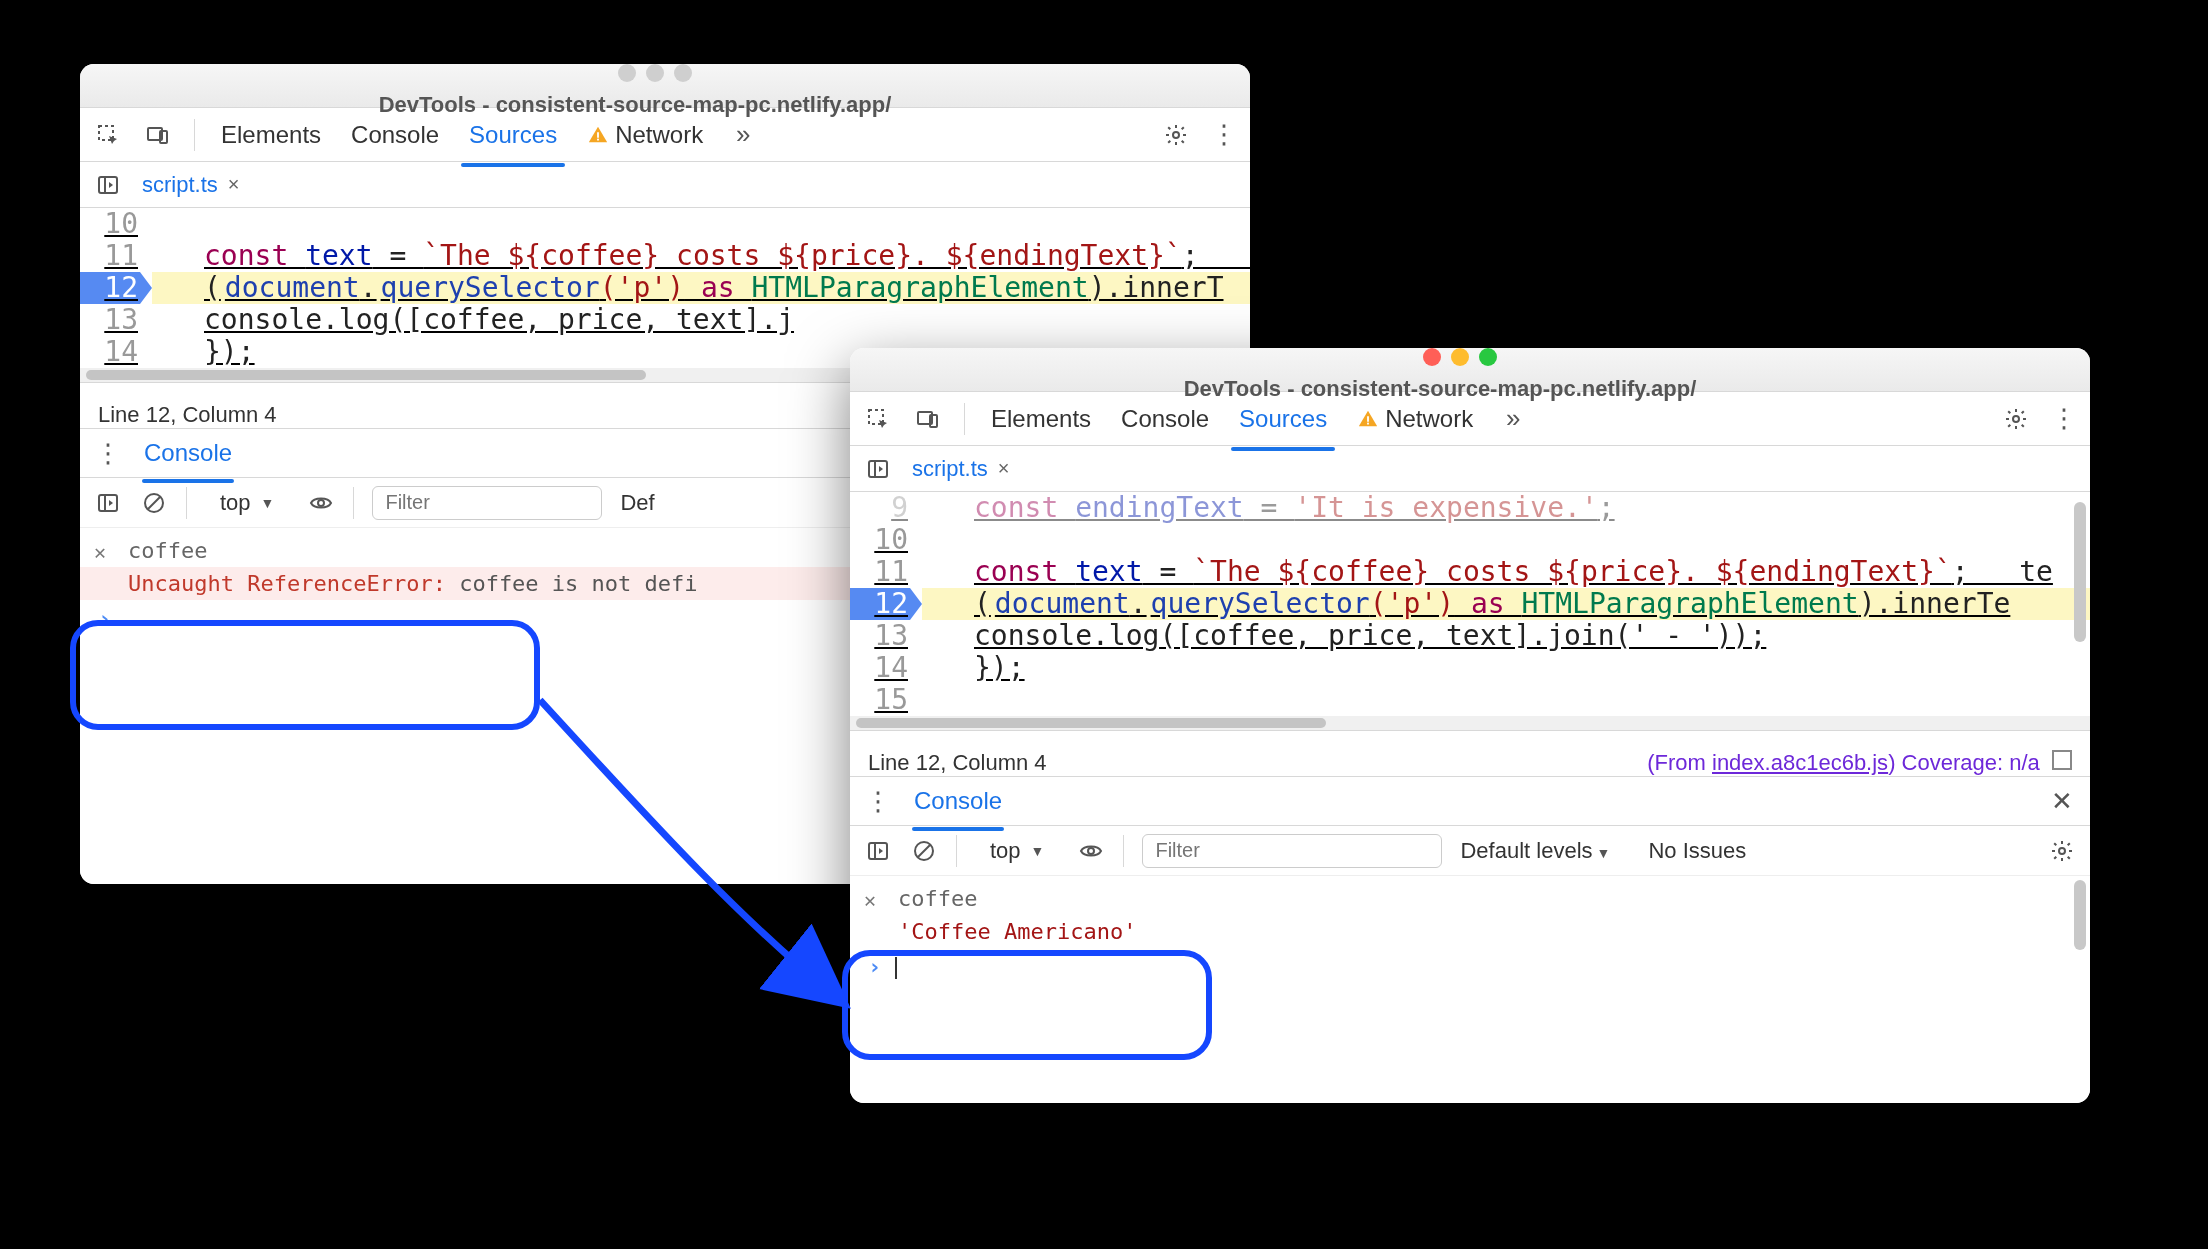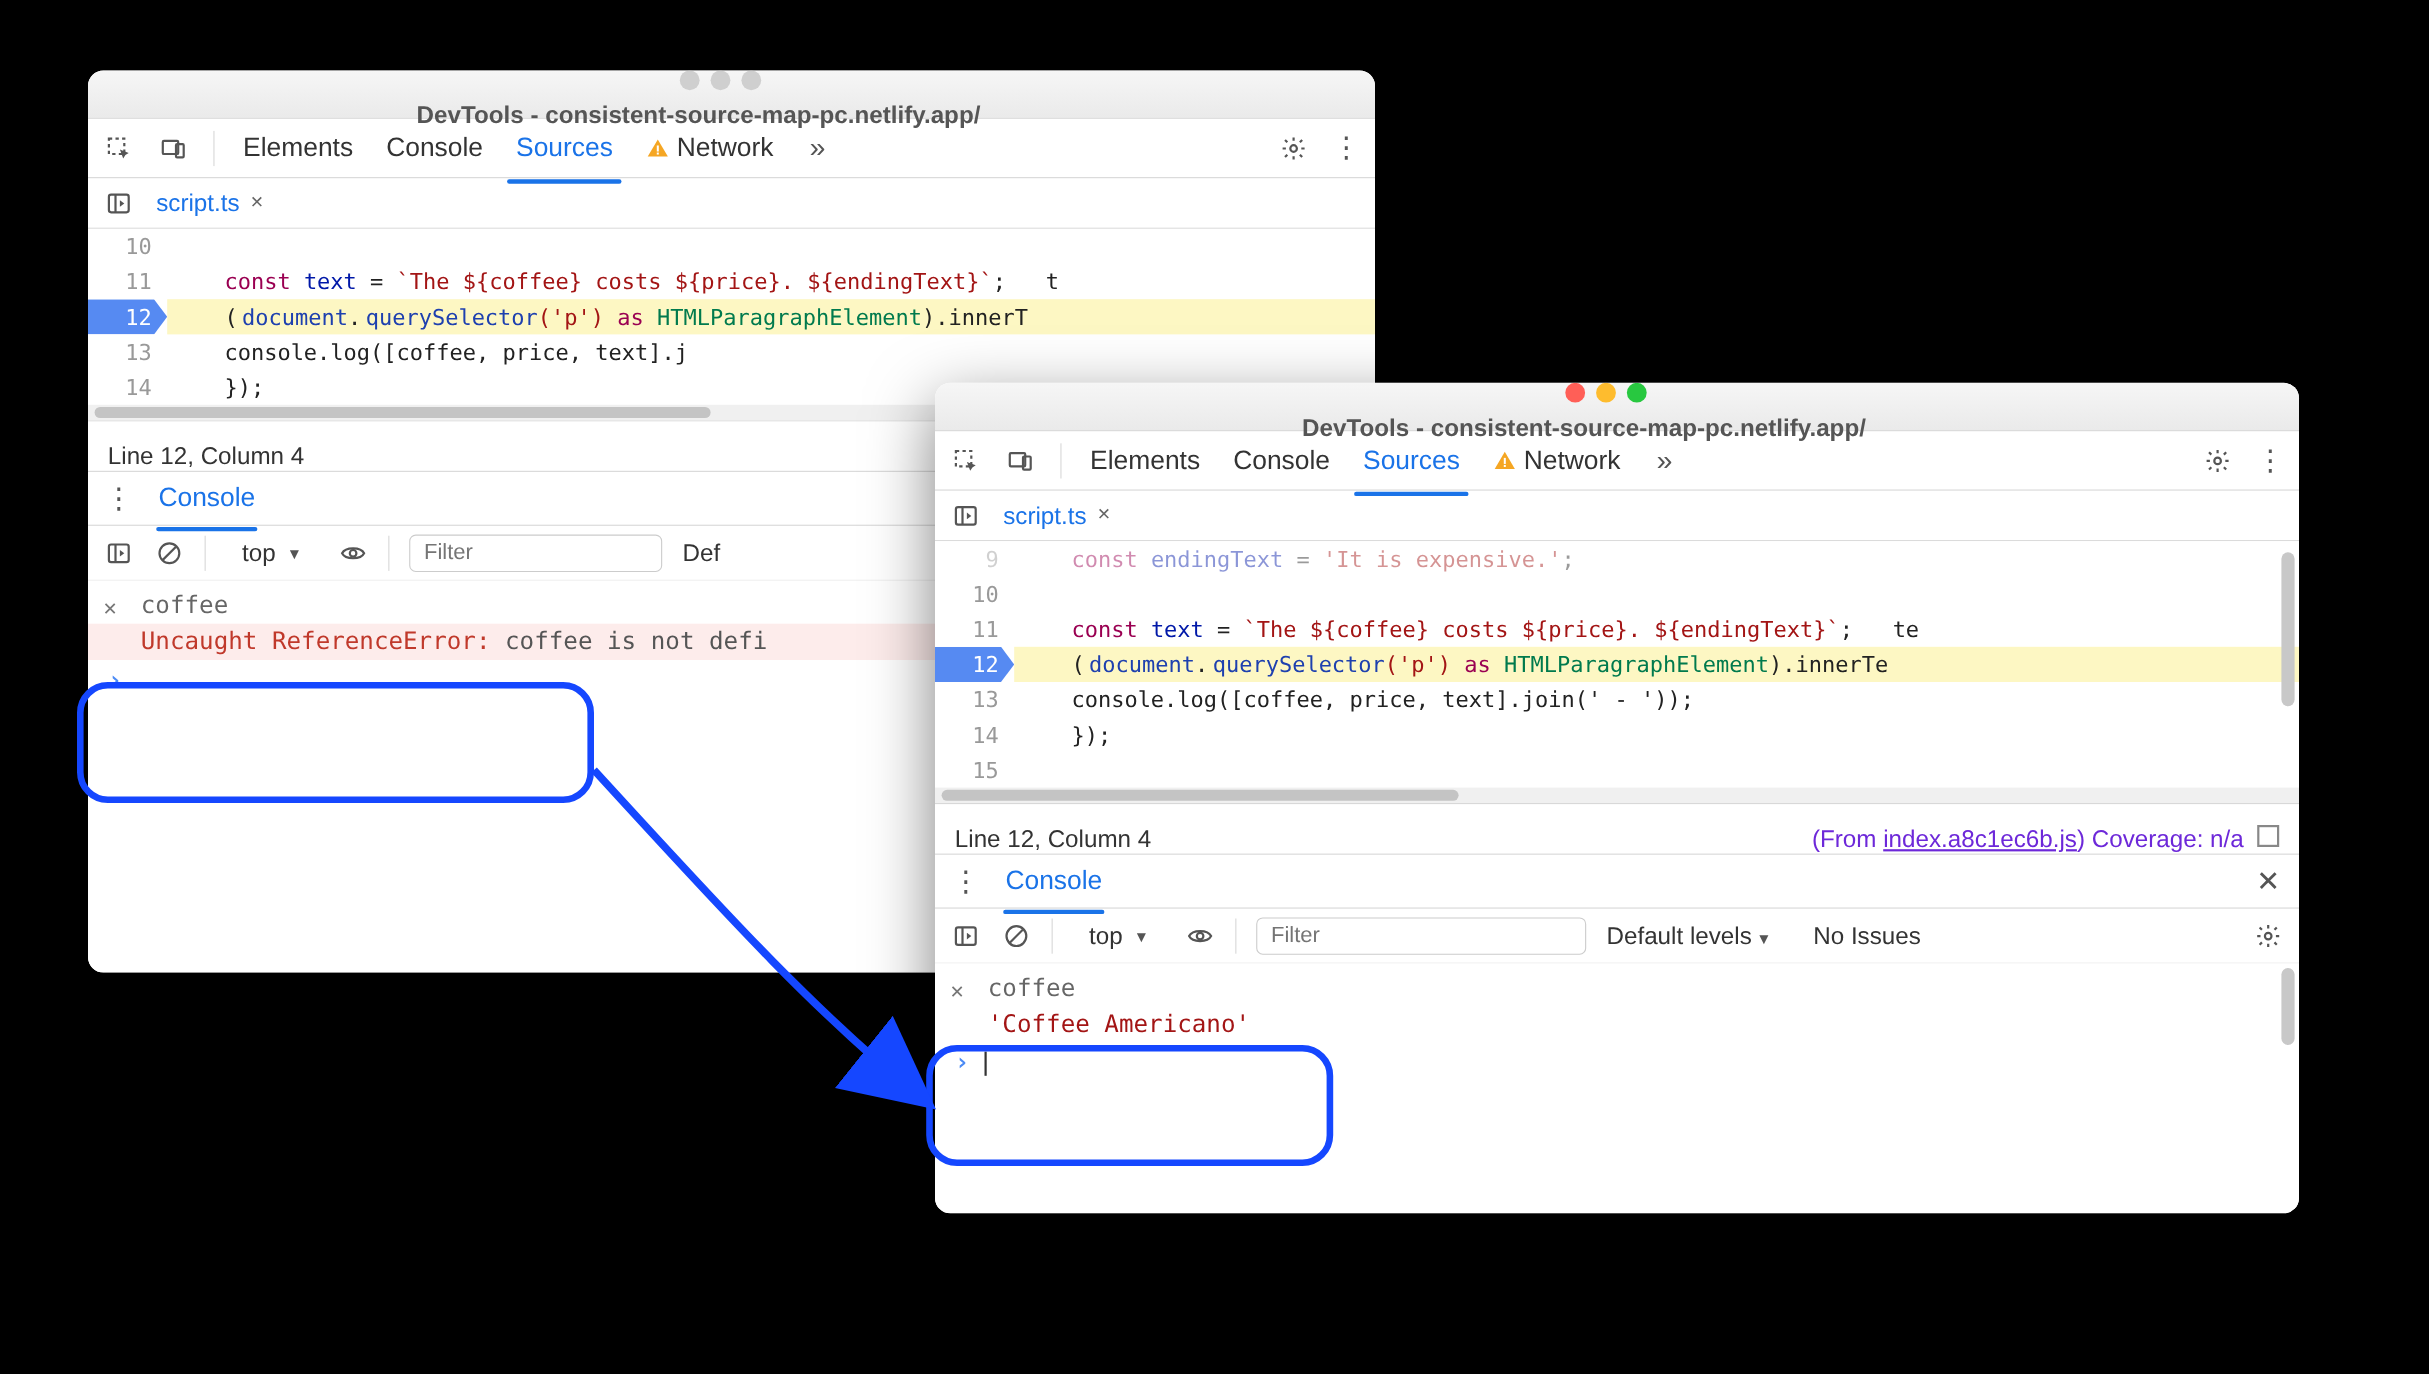--- a/index.html
+++ b/index.html
@@ -68,21 +68,21 @@
     border-bottom: 1px solid #d8d8d8;
     display:flex;
     align-items:center;
     padding:0 14px;
     gap:20px;
     font-size:22px;
     color:#474747;
   }
   .filetab { color:#1a73e8; display:flex; align-items:center; gap:10px; }
   .filetab .x { color:#666; font-size:20px; }
-  .code-area { background:#fff; font-family: Menlo, Consolas, monospace; font-size:20px; line-height:32px; position:relative; }
+  .code-area { background:#fff; font-family: Menlo, Consolas, monospace; font-size:28px; line-height:32px; position:relative;text-decoration:underline; }
   .code-row { display:flex; }
   .gutter { width:72px; text-align:right; color:#999; padding-right:14px; user-select:none; }
   .gutter.exec {
     background:#568af2; color:#fff; position:relative;
     clip-path: polygon(0 0, calc(100% - 12px) 0, 100% 50%, calc(100% - 12px) 100%, 0 100%);
   }
   .codecell { flex:1; padding-left:52px; white-space:pre; overflow:hidden; }
   .codecell.hi { background:#fdf7c3; }
   .k-const{color:#9a0052;} .k-as{color:#9a0052;}
   .ident{color:#0018a8;}

